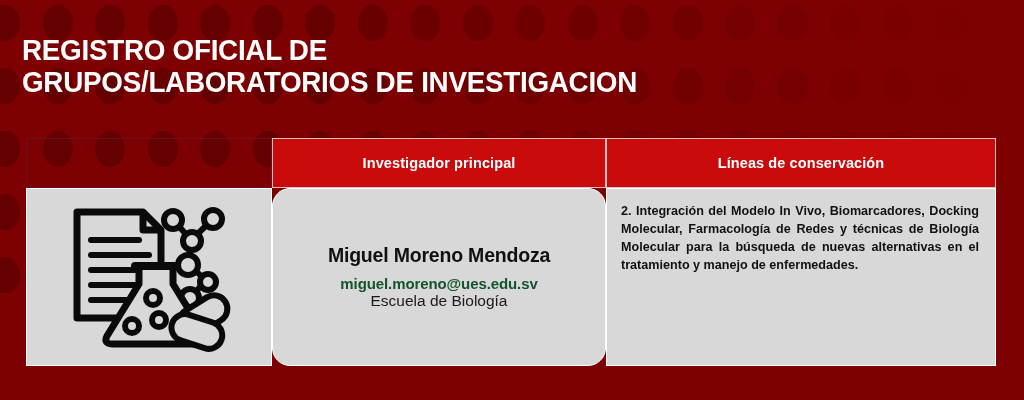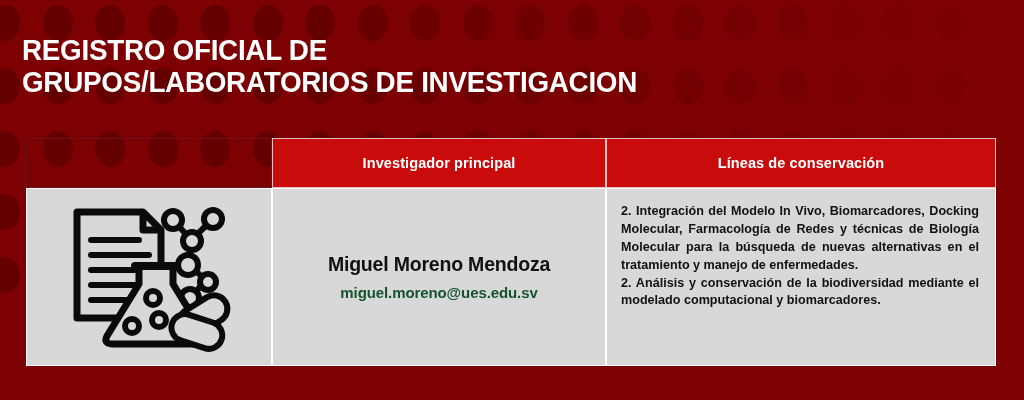--- a/index.html
+++ b/index.html
@@ -110,20 +110,21 @@
     align-items: center;
     justify-content: center;
   }
 
   .td-invest {
     display: flex;
     flex-direction: column;
     align-items: center;
     justify-content: center;
     padding: 0 10px;
+    border-radius: 18px;
   }
   .person-name {
     color: #101010;
     font-weight: bold;
     font-size: 19.5px;
     letter-spacing: -0.2px;
     margin-bottom: 8px;
   }
   .person-email {
     color: #14532d;
@@ -306,23 +307,23 @@
 
             <rect x="112" y="100" width="52" height="27" rx="13.5" transform="rotate(-32 138 113)" fill="#d8d8d8" stroke="#0a0a0a" stroke-width="6"></rect>
             <rect x="106" y="116" width="52" height="27" rx="13.5" transform="rotate(18 132 129)" fill="#d8d8d8" stroke="#0a0a0a" stroke-width="6"></rect>
           </svg>
         </span>
       </div>
 
       <div class="td td-invest col-invest">
         <div class="person-name">Miguel Moreno Mendoza</div>
         <div class="person-email">miguel.moreno@ues.edu.sv</div>
+        <div class="person-school">Escuela de Biología</div>
       </div>
 
       <div class="td td-lines col-lines">
         <p class="line-item">2. Integración del Modelo In Vivo, Biomarcadores, Docking Molecular, Farmacología de Redes y técnicas de Biología Molecular para la búsqueda de nuevas alternativas en el tratamiento y manejo de enfermedades.</p>
-        <p class="line-item">2. Análisis y conservación de la biodiversidad mediante el modelado computacional y biomarcadores.</p>
       </div>
 
     </div>
   </div>
 
 </div>
 
 </body></html>

